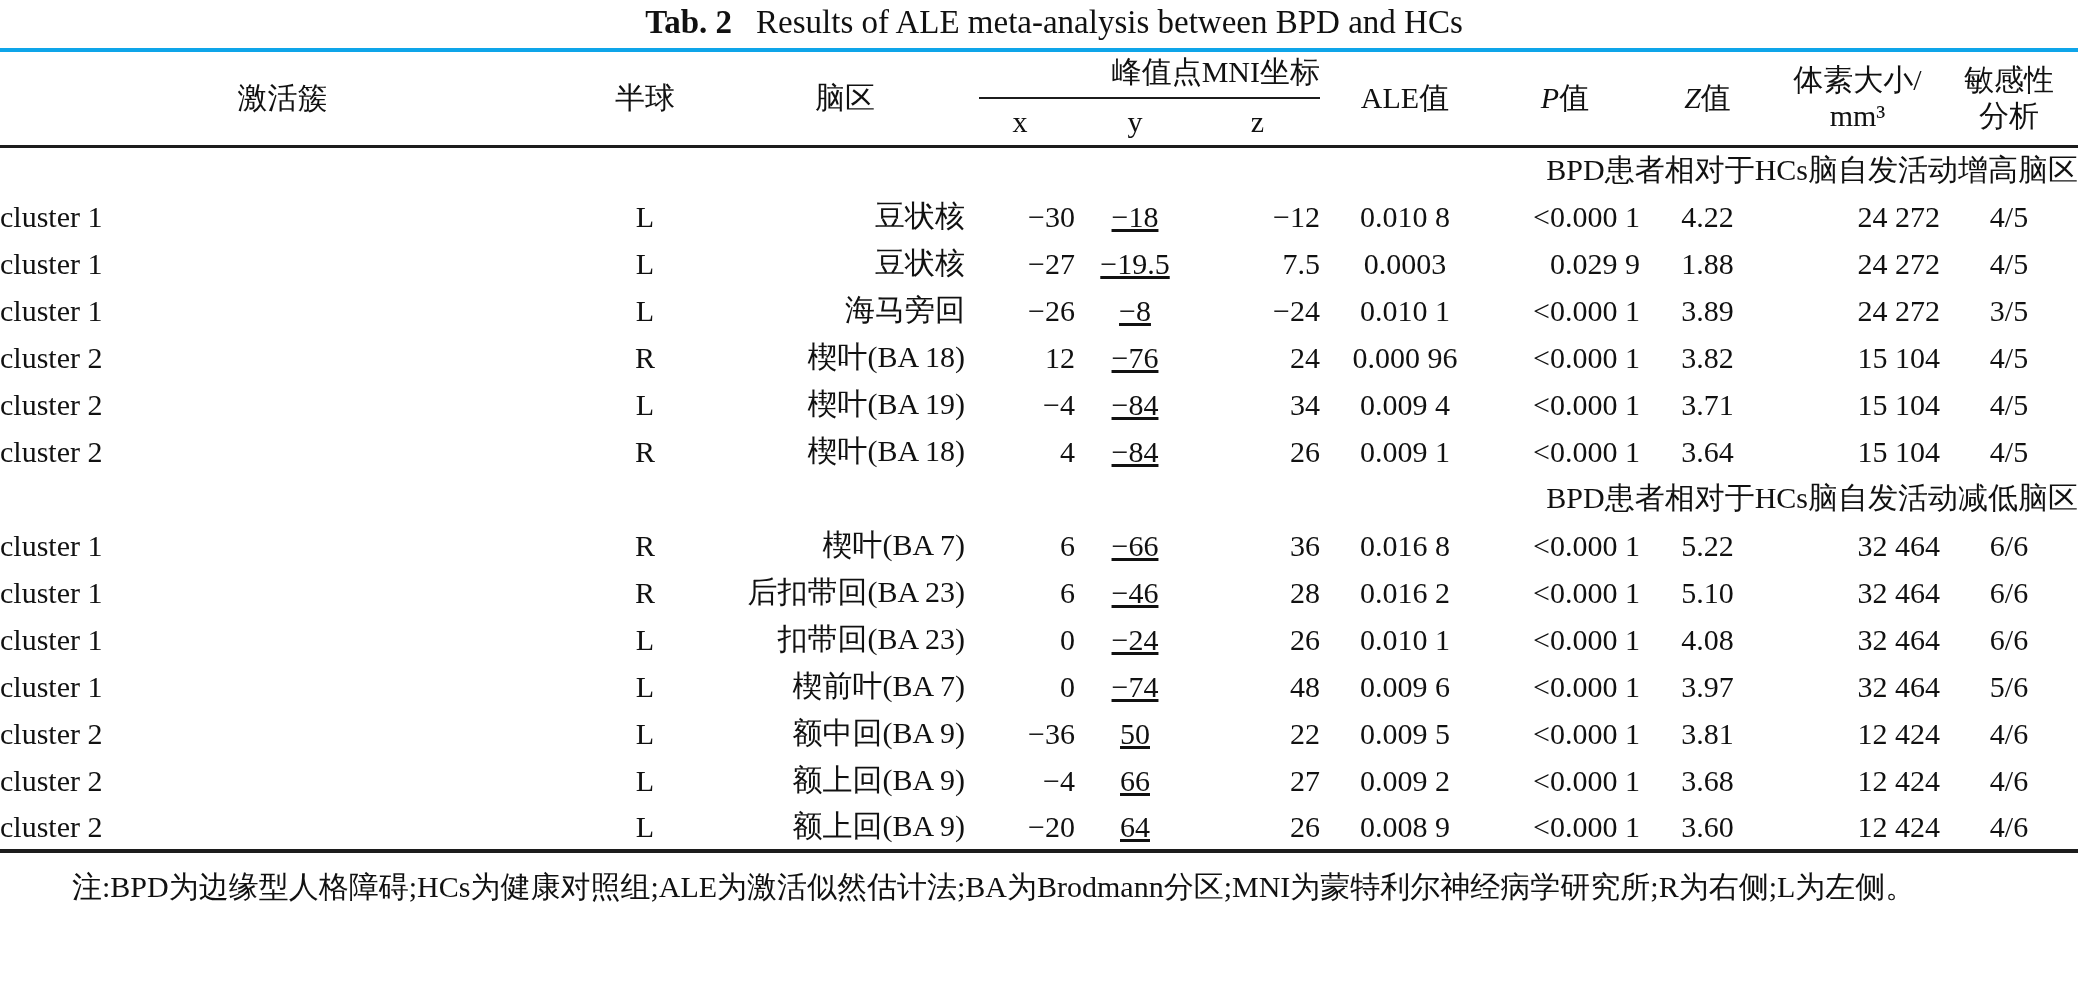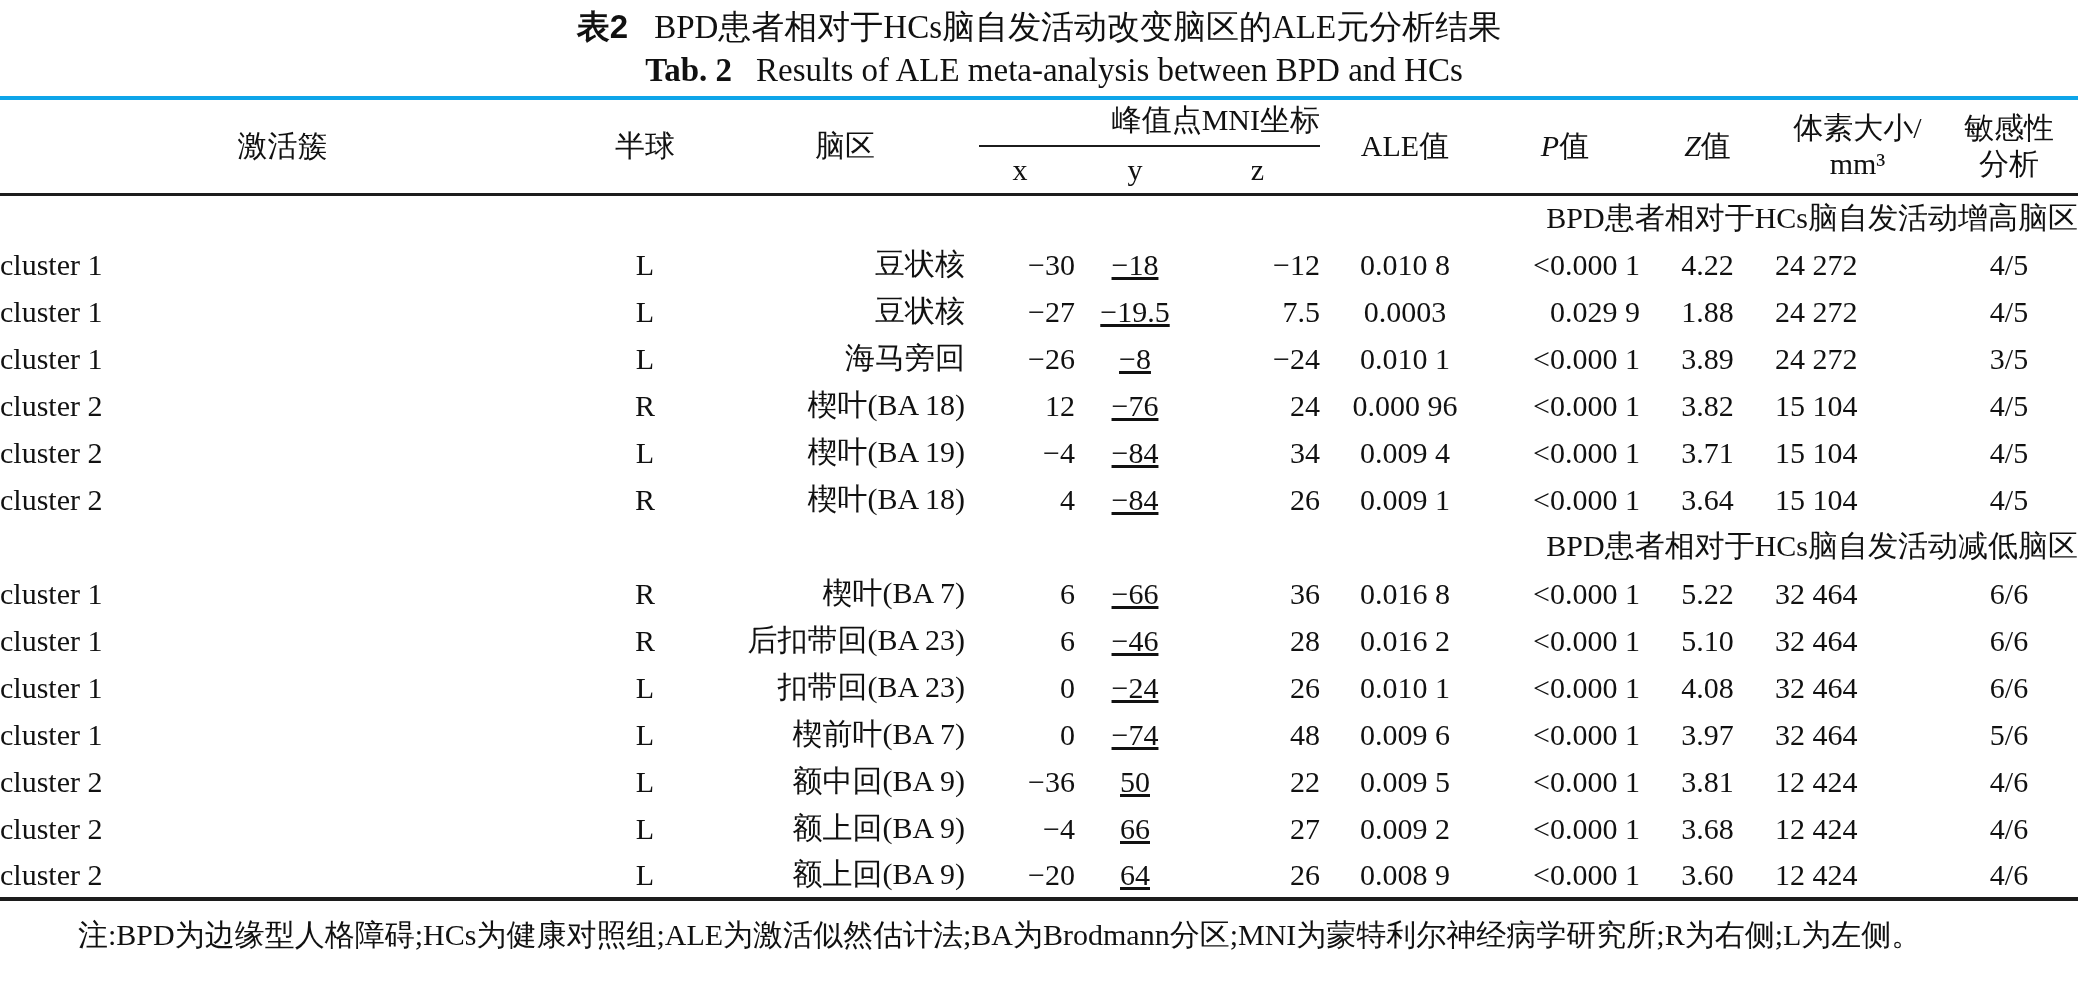--- a/index.html
+++ b/index.html
@@ -73,46 +73,43 @@
 
   td.col-cluster { text-align: left; padding-left: 85px; }
   td.col-hemisphere { text-align: center; }
   td.col-region { text-align: right; }
   td.col-x { text-align: right; padding-right: 24px; }
   td.col-y { text-align: center; padding-right: 10px; text-decoration: underline; }
   td.col-z { text-align: right; padding-right: 30px; }
   td.col-ale { text-align: center; padding-left: 26px; }
   td.col-p { text-align: right; padding-right: 18px; }
   td.col-z_score { text-align: center; }
-  td.col-voxel_mm3 { text-align: left; }
+  td.col-voxel_mm3 { text-align: right; }
   td.col-sensitivity { text-align: center; }
 
   tr.section-row td {
     text-align: right;
     padding-left: 8px;
   }
 
   
   .footnote {
     font-size: 30px;
     line-height: 40px;
     margin-top: 14px;
-    padding: 0 22px;
+    padding: 0 16px;
     text-indent: 56px;
     text-align: justify;
   }
 </style>
 </head>
 <body>
 
 <div class="page">
 
-  <div class="title-zh">
-    <span class="t-label">表2</span><span>BPD患者相对于HCs脑自发活动改变脑区的ALE元分析结果</span>
-  </div>
 
   <div class="title-en">
     <span class="t-label">Tab. 2</span><span>Results of ALE meta-analysis between BPD and HCs</span>
   </div>
 
   <table class="ale">
     <colgroup>
       <col style="width:565px">
       <col style="width:160px">
       <col style="width:240px">

